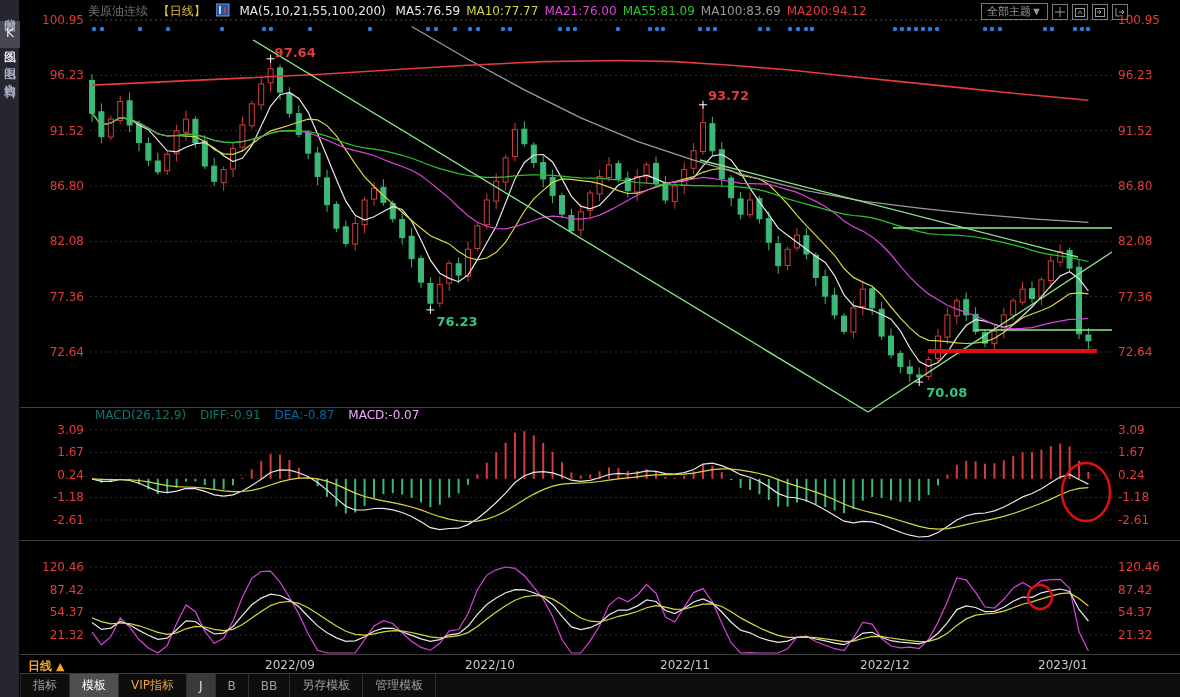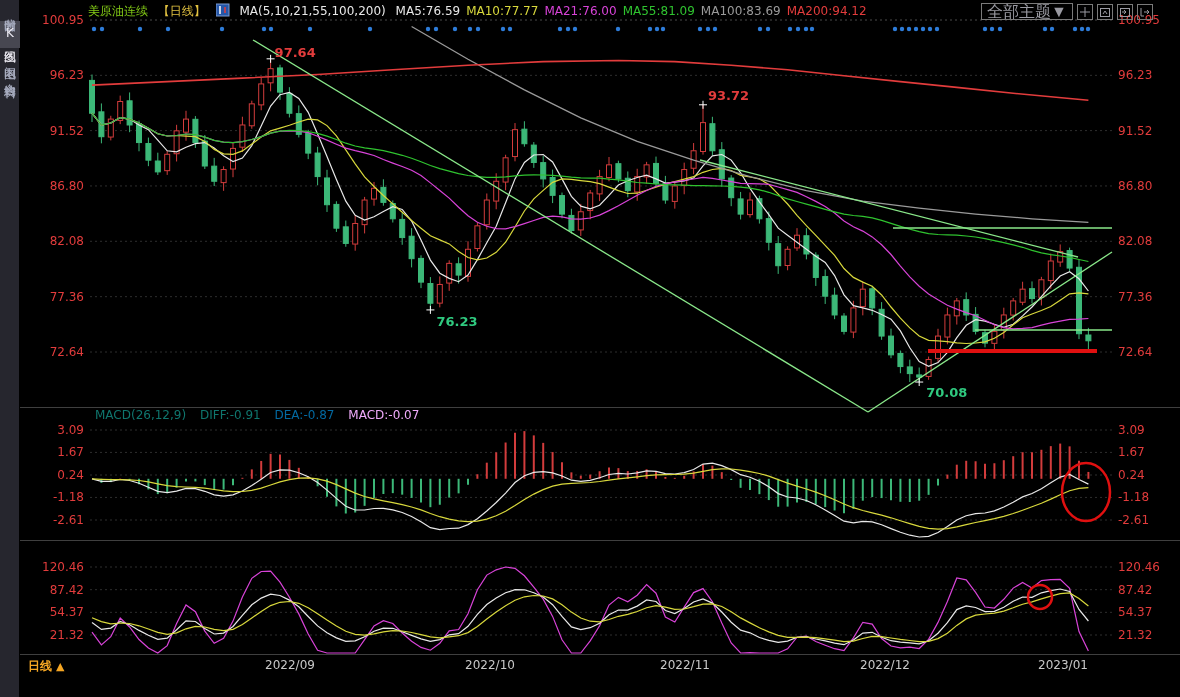--- a/index.html
+++ b/index.html
@@ -8,25 +8,25 @@
        font-family:"DejaVu Sans","Liberation Sans",sans-serif;font-size:12px;}
   
   .sidebar{position:absolute;left:0;top:0;width:20px;height:697px;background:#26262e;border-right:1px solid #000;}
   .side-item{width:20px;writing-mode:vertical-rl;text-orientation:upright;color:#a8adc0;
              font-size:12px;line-height:20px;padding:5px 0;margin-top:4px;text-align:center;letter-spacing:1px;cursor:default;}
   .side-item.sel{background:#47475а;}
   .side-item.sel{background:#474751;color:#eceaf2;}
   
   .hdr{position:absolute;left:88px;top:0;height:22px;line-height:22px;white-space:nowrap;color:#e8e8e8;}
   .hdr span{margin-right:6px;}
-  .hdr .title{color:#84cc16;margin-top:24px;}
+  .hdr .title{color:#737373;margin-top:24px;}
   .hdr .period{color:#e0c040;}
   .kicon{display:inline-block;vertical-align:-2px;margin-right:6px;}
   .ctrls{position:absolute;top:3px;left:981px;display:flex;align-items:center;gap:4px;}
-  .theme-btn{height:17px;line-height:15px;padding:0 5px;border:1px solid #7a7a7a;color:#9a9aa2;background:transparent;font-size:16px;}
+  .theme-btn{height:17px;line-height:15px;padding:0 5px;border:1px solid #7a7a7a;color:#9a9aa2;background:transparent;font-size:11px;}
   .ibtn{width:16px;height:16px;border:1px solid #7a7a7a;display:flex;align-items:center;justify-content:center;background:transparent;padding:0;}
   
   .indrow{position:absolute;left:95px;white-space:nowrap;}
   .indrow span{margin-right:10px;}
   .w{color:#0f766e;margin-top:12px;} .yl{color:#0369a1;} .mg{color:#f0abfc;}
   
   .period-lab{position:absolute;left:28px;top:658px;color:#f5a623;font-weight:bold;}
   .period-lab .arr{margin-left:4px;font-size:11px;}
   
   .tabs{position:absolute;left:20px;right:0;top:673px;height:24px;background:#0d0d0d;border-top:1px solid #3f3f3f;
@@ -553,13 +553,23 @@
     <span class="w">DIFF:-0.91</span>
     <span class="yl">DEA:-0.87</span>
     <span class="mg">MACD:-0.07</span>
   </div>
 
 
   <div class="period-lab">
     <span>日线</span><span class="arr">▲</span>
   </div>
 
+  <nav class="tabs">
+      <div class="tab">指标</div>
+      <div class="tab sel">模板</div>
+      <div class="tab vip">VIP指标</div>
+      <div class="tab sel2">J</div>
+      <div class="tab">B</div>
+      <div class="tab">BB</div>
+      <div class="tab">另存模板</div>
+      <div class="tab">管理模板</div>
+    </nav>
 </div>
 
 </body></html>

